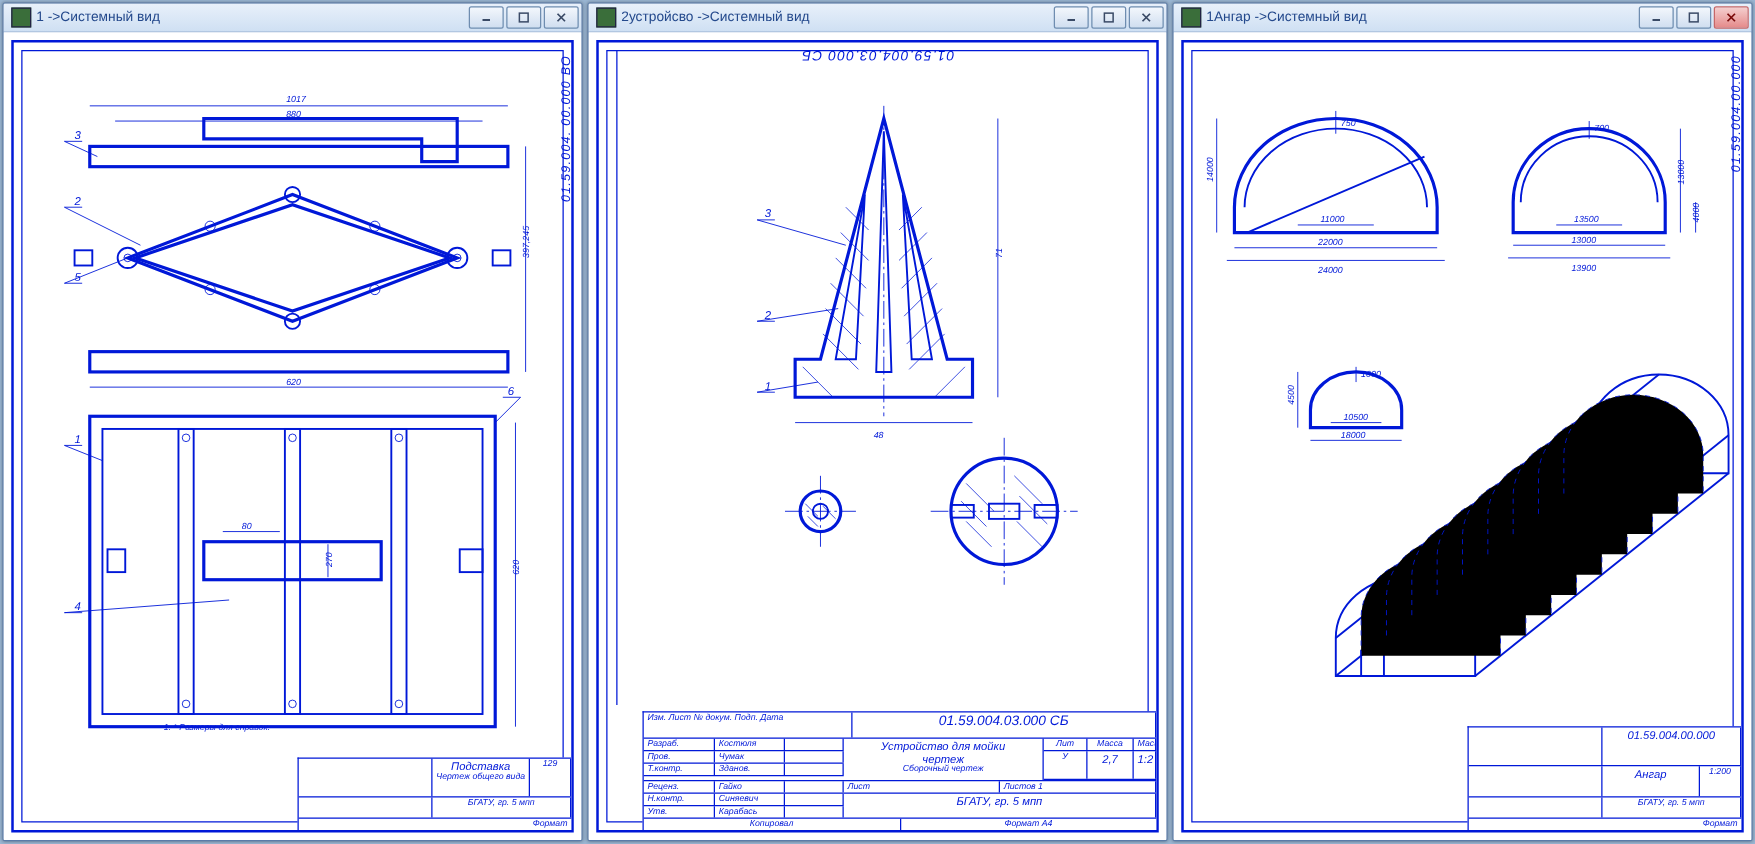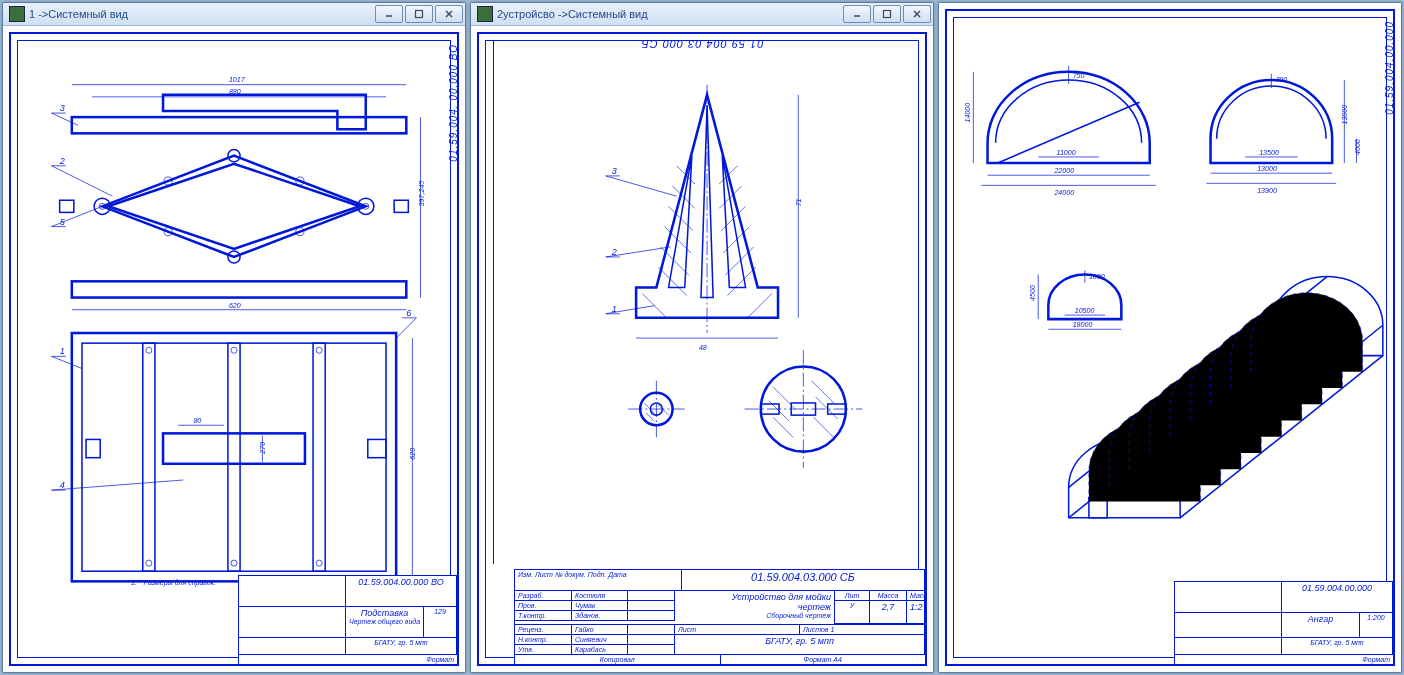--- a/index.html
+++ b/index.html
@@ -144,24 +144,20 @@
             <text x="48" y="448" class="lbl">4</text>
           <line x1="380" y1="300" x2="400" y2="280" class="stroke thin"></line>
             <line x1="400" y1="280" x2="386" y2="280" class="stroke thin"></line>
             <text x="390" y="278" class="lbl">6</text>
         </svg>
 
         <div class="note">1. * Размеры для справок.</div>
 
         <div class="titleblock" style="width:218px;">
           <div class="tb-row">
-              <div class="tb-cell" style="width:100px;height:28px;"></div>
-              <div class="tb-cell tb-med" style="flex:1;text-align:center;">01.59.004.00.000 ВО</div>
-            </div>
-          <div class="tb-row">
             <div class="tb-cell" style="width:100px;height:28px;"></div>
             <div class="tb-cell" style="flex:1;text-align:center;"><span class="tb-med">Подставка</span><br><span>Чертеж общего вида</span></div>
             <div class="tb-cell" style="width:26px;text-align:center;">129</div>
           </div>
           <div class="tb-row">
               <div class="tb-cell" style="width:100px;height:14px;"></div>
               <div class="tb-cell" style="flex:1;text-align:center;">БГАТУ, гр. 5 мпп</div>
             </div>
           <div class="tb-row" style="border-bottom:none;">
               <div class="tb-cell" style="flex:1;text-align:right;border-right:none;">Формат</div>
@@ -298,21 +294,21 @@
                   <div class="tb-cell" style="width:50px;">Пров.</div>
                   <div class="tb-cell" style="flex:1;">Чумак</div>
                   <div class="tb-cell" style="width:40px;"></div>
                 </div>
               <div class="tb-row">
                   <div class="tb-cell" style="width:50px;">Т.контр.</div>
                   <div class="tb-cell" style="flex:1;">Зданов.</div>
                   <div class="tb-cell" style="width:40px;"></div>
                 </div>
             </div>
-            <div class="tb-cell" style="flex:1;text-align:right;">
+            <div class="tb-cell" style="flex:1;text-align:center;">
               <span class="tb-med">Устройство для мойки</span><br>
               <span class="tb-med">чертеж</span><br>
               <span>Сборочный чертеж</span>
             </div>
             <div style="width:90px;">
               <div class="tb-row">
                   <div class="tb-cell" style="width:28px;text-align:center;">Лит</div>
                   <div class="tb-cell" style="width:30px;text-align:center;">Масса</div>
                   <div class="tb-cell" style="flex:1;text-align:center;">Масштаб</div>
                 </div>
@@ -352,20 +348,41 @@
           <div class="tb-row" style="border-bottom:none;">
               <div class="tb-cell" style="flex:1;text-align:center;">Копировал</div>
               <div class="tb-cell" style="flex:1;text-align:center;border-right:none;">Формат   А4</div>
             </div>
         </div>
       </div>
     </div>
   </div>
 
   <div class="mdi">
+    <div class="titlebar">
+      <span class="t-icon"></span>
+      <span>1Ангар -&gt;Системный вид</span>
+      <span class="spacer"></span>
+      <span class="winbtn">
+          <svg viewBox="0 0 10 10">
+            <line x1="2" y1="7" x2="8" y2="7" stroke="currentColor" stroke-width="1.5"></line>
+          </svg>
+        </span>
+      <span class="winbtn">
+          <svg viewBox="0 0 10 10">
+            <rect x="1.5" y="1.5" width="7" height="7" fill="none" stroke="currentColor" stroke-width="1.2"></rect>
+          </svg>
+        </span>
+      <span class="winbtn close">
+          <svg viewBox="0 0 10 10">
+            <line x1="2" y1="2" x2="8" y2="8" stroke="currentColor" stroke-width="1.4"></line>
+            <line x1="8" y1="2" x2="2" y2="8" stroke="currentColor" stroke-width="1.4"></line>
+          </svg>
+        </span>
+    </div>
     <div class="doc">
       <div class="sheet">
         <div class="inner-frame"></div>
         <div class="docnum-side">01.59.004.00.000</div>
 
         <svg class="draw" viewBox="0 0 440 630">
 
           <g transform="translate(40,60)">
             <path d="M0 90 L0 70 A80 70 0 0 1 160 70 L160 90 Z" class="stroke thick"></path>
             <path d="M8 70 A72 62 0 0 1 152 70" class="stroke med"></path>

